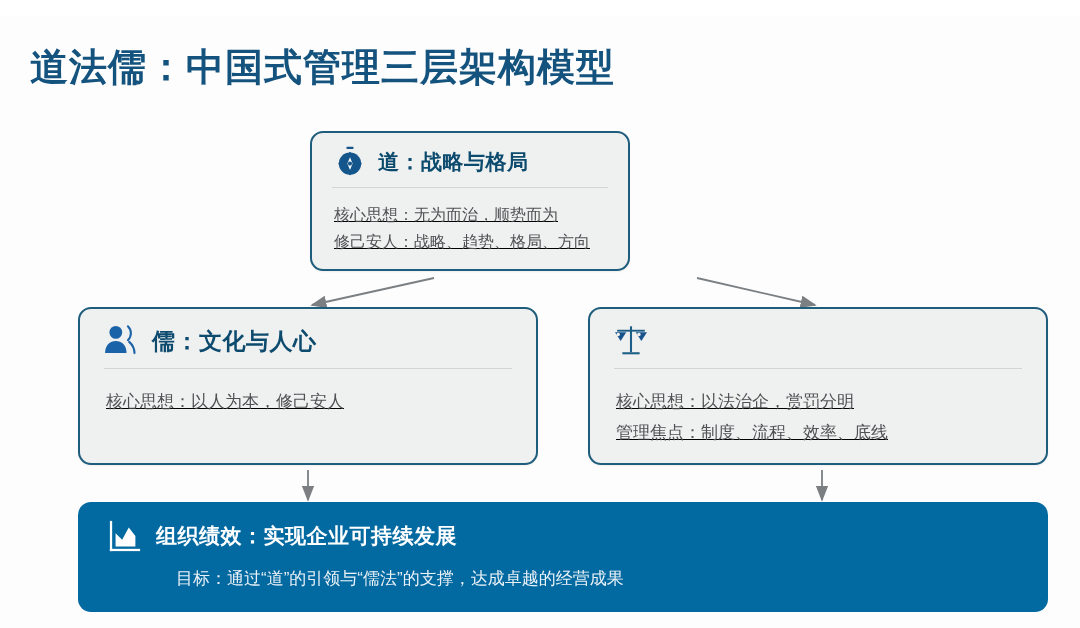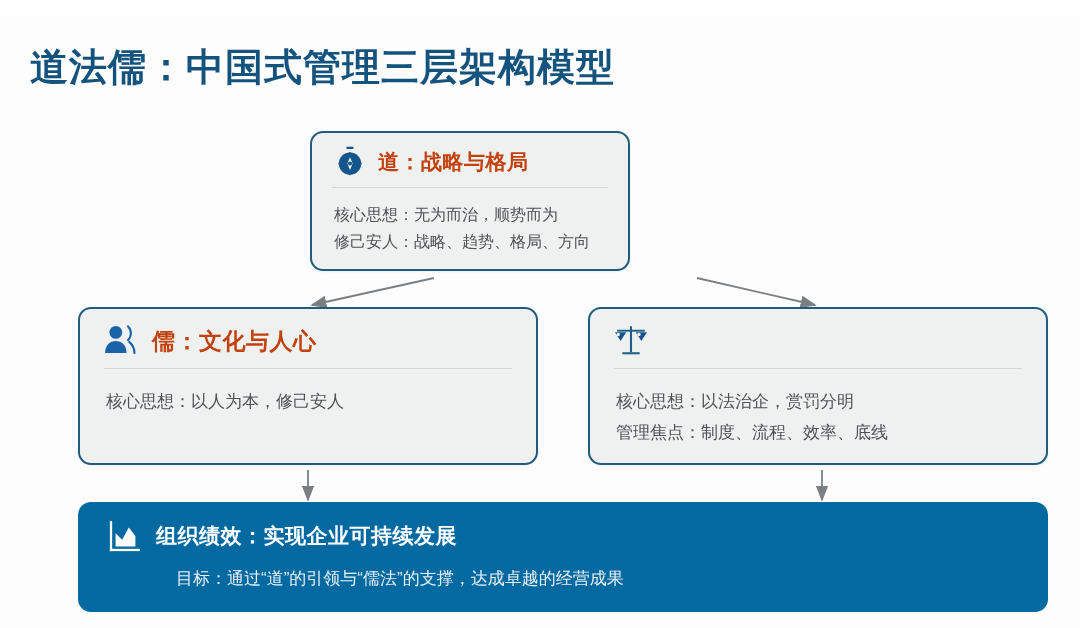--- a/index.html
+++ b/index.html
@@ -83,37 +83,38 @@
     display: block;
   }
   #card-ru .card-icon, #card-fa .card-icon {
     width: 38px;
     height: 38px;
     flex: 0 0 38px;
   }
   .card-title {
     font-size: 21px;
     font-weight: bold;
-    color: #c2410c;
+    color: #0c4a6e;
     white-space: nowrap;
     letter-spacing: 0.5px;
   }
   #card-ru .card-title, #card-fa .card-title {
     font-size: 23px;
   }
   .card-rule {
     height: 1px;
     background: #d2d4d6;
     margin: 9px 20px 0 20px;
   }
   #card-ru .card-rule, #card-fa .card-rule {
     margin: 8px 24px 0 24px;
   }
   .card-body {
     padding: 13px 22px 0 22px;
+    text-decoration: underline;
   }
   #card-ru .card-body, #card-fa .card-body {
     padding: 17px 26px 0 26px;
   }
   .card-line {
     font-size: 16px;
     color: #4f5254;
     line-height: 27px;
     white-space: nowrap;
   }

